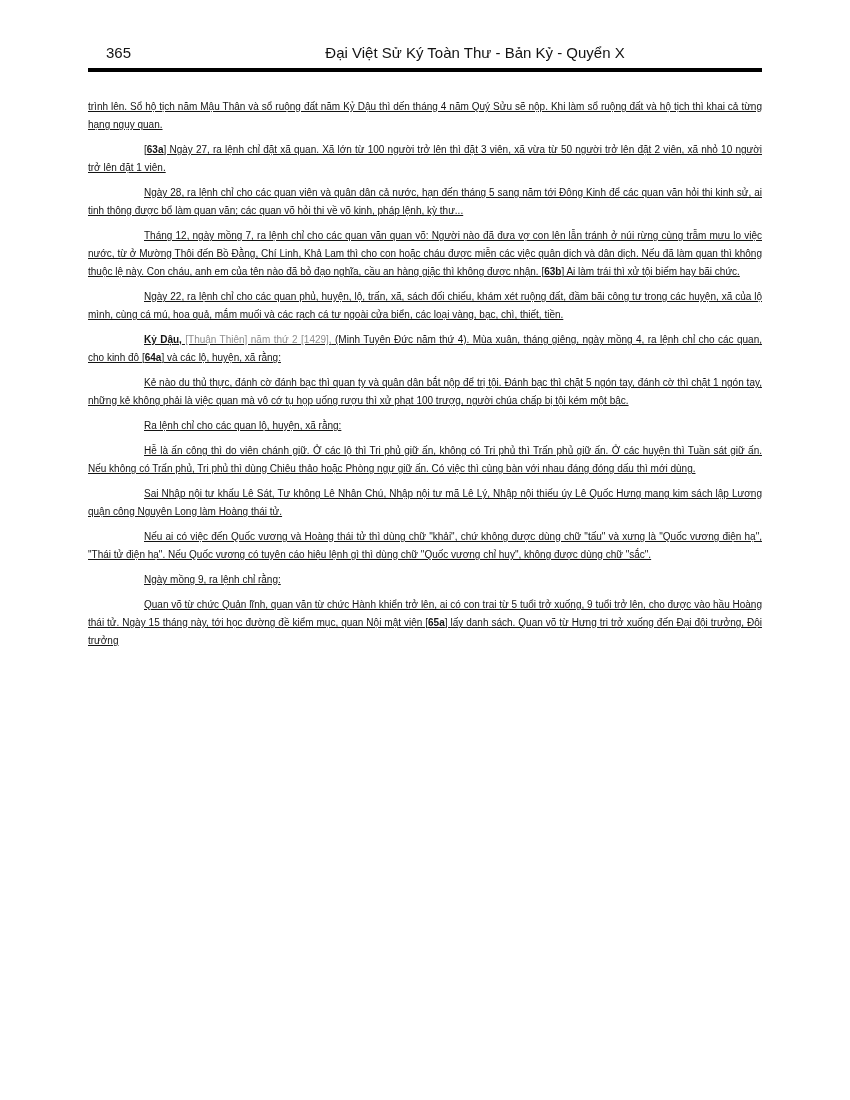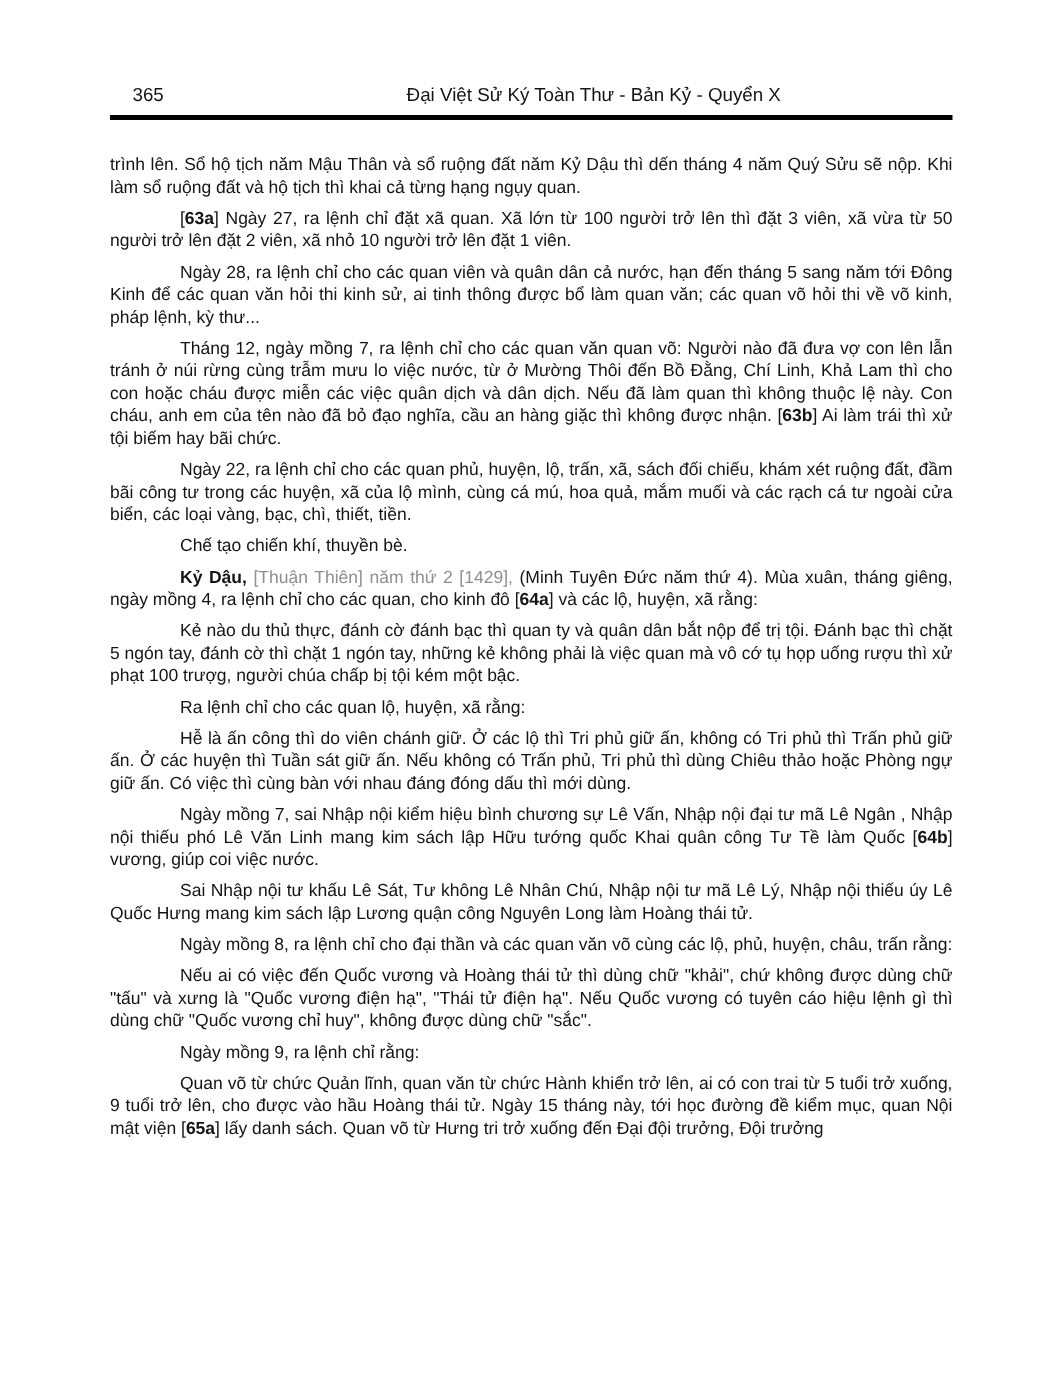--- a/index.html
+++ b/index.html
@@ -26,32 +26,32 @@
   }
   .pagenum {
     width: 100px;
     padding-left: 18px;
     box-sizing: border-box;
     flex: 0 0 auto;
   }
   .title {
     flex: 1 1 auto;
     text-align: center;
-    margin-top: 24px;
   }
   .rule {
     height: 4px;
     background: var(--rule, #000000);
     margin-top: 6px;
   }
   .content {
     margin-top: 26px;
-    font-size: 14px;
+    font-size: 10px;
     line-height: 18px;
     text-align: justify;
+    text-decoration: underline;
   }
   .content p {
     margin: 0 0 7px 0;
   }
   .content p.indent {
     text-indent: 56px;
   }
   .bold { font-weight: bold; }
   .muted { color: var(--muted, #8f8f8f); margin-top: 26px; }
 </style>
@@ -63,25 +63,22 @@
     <span class="pagenum">365</span>
     <span class="title">Đại Việt Sử Ký Toàn Thư - Bản Kỷ - Quyển X</span>
   </div>
   <div class="rule"></div>
   <div class="content" id="content">
       <p class=""><span>trình lên. Sổ hộ tịch năm Mậu Thân và sổ ruộng đất năm Kỷ Dậu thì dến tháng 4 năm Quý Sửu sẽ nộp. Khi làm sổ ruộng đất và hộ tịch thì khai cả từng hạng ngụy quan.</span></p>
       <p class="indent"><span>[</span><span class="bold">63a</span><span>] Ngày 27, ra lệnh chỉ đặt xã quan. Xã lớn từ 100 người trở lên thì đặt 3 viên, xã vừa từ 50 người trở lên đặt 2 viên, xã nhỏ 10 người trở lên đặt 1 viên.</span></p>
       <p class="indent"><span>Ngày 28, ra lệnh chỉ cho các quan viên và quân dân cả nước, hạn đến tháng 5 sang năm tới Đông Kinh để các quan văn hỏi thi kinh sử, ai tinh thông được bổ làm quan văn; các quan võ hỏi thi về võ kinh, pháp lệnh, kỳ thư...</span></p>
       <p class="indent"><span>Tháng 12, ngày mồng 7, ra lệnh chỉ cho các quan văn quan võ: Người nào đã đưa vợ con lên lẫn tránh ở núi rừng cùng trẫm mưu lo việc nước, từ ở Mường Thôi đến Bồ Đằng, Chí Linh, Khả Lam thì cho con hoặc cháu được miễn các việc quân dịch và dân dịch. Nếu đã làm quan thì không thuộc lệ này. Con cháu, anh em của tên nào đã bỏ đạo nghĩa, cầu an hàng giặc thì không được nhận. [</span><span class="bold">63b</span><span>] Ai làm trái thì xử tội biếm hay bãi chức.</span></p>
       <p class="indent"><span>Ngày 22, ra lệnh chỉ cho các quan phủ, huyện, lộ, trấn, xã, sách đối chiếu, khám xét ruộng đất, đầm bãi công tư trong các huyện, xã của lộ mình, cùng cá mú, hoa quả, mắm muối và các rạch cá tư ngoài cửa biển, các loại vàng, bạc, chì, thiết, tiền.</span></p>
-      <p class="indent"><span>Chế tạo chiến khí, thuyền bè.</span></p>
       <p class="indent"><span class="bold">Kỷ Dậu,</span><span class="muted"> [Thuận Thiên] năm thứ 2 [1429],</span><span> (Minh Tuyên Đức năm thứ 4). Mùa xuân, tháng giêng, ngày mồng 4, ra lệnh chỉ cho các quan, cho kinh đô [</span><span class="bold">64a</span><span>] và các lộ, huyện, xã rằng:</span></p>
       <p class="indent"><span>Kẻ nào du thủ thực, đánh cờ đánh bạc thì quan ty và quân dân bắt nộp để trị tội. Đánh bạc thì chặt 5 ngón tay, đánh cờ thì chặt 1 ngón tay, những kẻ không phải là việc quan mà vô cớ tụ họp uống rượu thì xử phạt 100 trượg, người chúa chấp bị tội kém một bậc.</span></p>
       <p class="indent"><span>Ra lệnh chỉ cho các quan lộ, huyện, xã rằng:</span></p>
       <p class="indent"><span>Hễ là ấn công thì do viên chánh giữ. Ở các lộ thì Tri phủ giữ ấn, không có Tri phủ thì Trấn phủ giữ ấn. Ở các huyện thì Tuần sát giữ ấn. Nếu không có Trấn phủ, Tri phủ thì dùng Chiêu thảo hoặc Phòng ngự giữ ấn. Có việc thì cùng bàn với nhau đáng đóng dấu thì mới dùng.</span></p>
-      <p class="indent"><span>Ngày mồng 7, sai Nhập nội kiểm hiệu bình chương sự Lê Vấn, Nhập nội đại tư mã Lê Ngân , Nhập nội thiếu phó Lê Văn Linh mang kim sách lập Hữu tướng quốc Khai quân công Tư Tề làm Quốc [</span><span class="bold">64b</span><span>] vương, giúp coi việc nước.</span></p>
       <p class="indent"><span>Sai Nhập nội tư khấu Lê Sát, Tư không Lê Nhân Chú, Nhập nội tư mã Lê Lý, Nhập nội thiếu úy Lê Quốc Hưng mang kim sách lập Lương quận công Nguyên Long làm Hoàng thái tử.</span></p>
-      <p class="indent"><span>Ngày mồng 8, ra lệnh chỉ cho đại thần và các quan văn võ cùng các lộ, phủ, huyện, châu, trấn rằng:</span></p>
       <p class="indent"><span>Nếu ai có việc đến Quốc vương và Hoàng thái tử thì dùng chữ "khải", chứ không được dùng chữ "tấu" và xưng là "Quốc vương điện hạ", "Thái tử điện hạ". Nếu Quốc vương có tuyên cáo hiệu lệnh gì thì dùng chữ "Quốc vương chỉ huy", không được dùng chữ "sắc".</span></p>
       <p class="indent"><span>Ngày mồng 9, ra lệnh chỉ rằng:</span></p>
       <p class="indent"><span>Quan võ từ chức Quản lĩnh, quan văn từ chức Hành khiển trở lên, ai có con trai từ 5 tuổi trở xuống, 9 tuổi trở lên, cho được vào hầu Hoàng thái tử. Ngày 15 tháng này, tới học đường đề kiểm mục, quan Nội mật viện [</span><span class="bold">65a</span><span>] lấy danh sách. Quan võ từ Hưng tri trở xuống đến Đại đội trưởng, Đội trưởng</span></p>
     </div>
 </div>
 
 </body></html>

